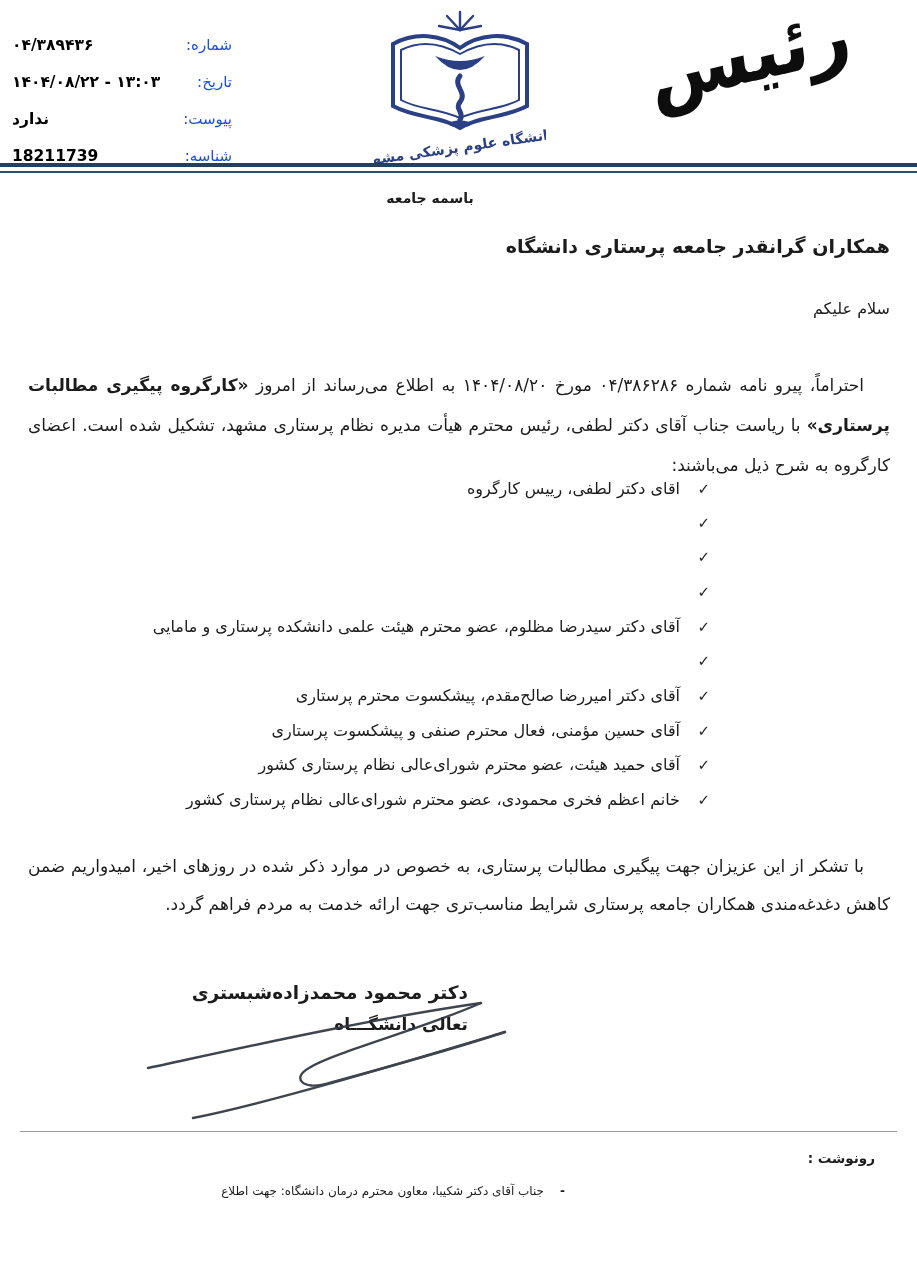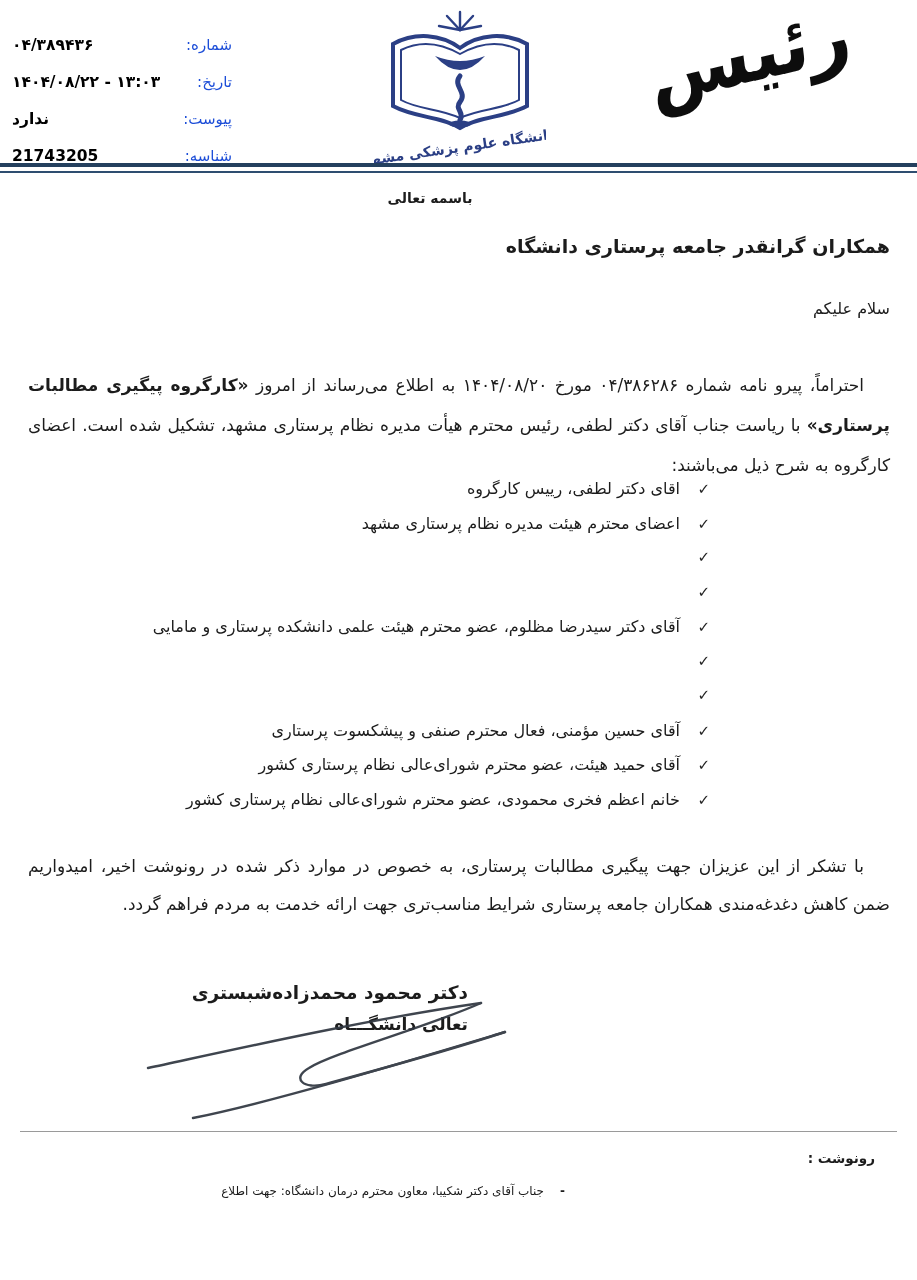--- a/index.html
+++ b/index.html
@@ -62,21 +62,21 @@
     <div class="meta-row">
       <span class="meta-label">تاریخ:</span>
       <span class="meta-value">۱۴۰۴/۰۸/۲۲ - ۱۳:۰۳</span>
     </div>
     <div class="meta-row">
       <span class="meta-label">پیوست:</span>
       <span class="meta-value">ندارد</span>
     </div>
     <div class="meta-row">
       <span class="meta-label">شناسه:</span>
-      <span class="meta-value">21743205</span>
+      <span class="meta-value">18211739</span>
     </div>
   </div>
 
   <div class="logo">
     <svg viewBox="0 0 170 160" width="172" height="160">
       <g stroke="#2b3f85" stroke-width="2.4" stroke-linecap="round">
         <line x1="85" y1="26" x2="85" y2="8"></line>
         <line x1="85" y1="26" x2="72" y2="12"></line>
         <line x1="85" y1="26" x2="98" y2="12"></line>
         <line x1="85" y1="26" x2="64" y2="22"></line>
@@ -89,67 +89,67 @@
       <ellipse cx="85" cy="120" rx="11" ry="3.5" fill="#2b3f85"></ellipse>
       <text x="85" y="148" text-anchor="middle" transform="rotate(-8 85 148)" font-size="14" font-weight="bold" fill="#2b3f85" font-family="DejaVu Sans, sans-serif">دانشگاه علوم پزشکی مشهد</text>
     </svg>
   </div>
 
   <div class="raees">رئیس</div>
 
   <div class="rule-a"></div>
   <div class="rule-b"></div>
 
-  <div class="besmeleh">باسمه تعالی</div>
+  <div class="besmeleh">باسمه جامعه</div>
 
   <div class="addressee">همکاران گرانقدر جامعه پرستاری دانشگاه</div>
   <div class="salutation">سلام علیکم</div>
 
   <p class="p1"><span>احتراماً، پیرو نامه شماره ۰۴/۳۸۶۲۸۶ مورخ ۱۴۰۴/۰۸/۲۰ به اطلاع می‌رساند از امروز </span><b>«کارگروه پیگیری مطالبات پرستاری»</b><span> با ریاست جناب آقای دکتر لطفی، رئیس محترم هیأت مدیره نظام پرستاری مشهد، تشکیل شده است. اعضای کارگروه به شرح ذیل می‌باشند:</span></p>
 
   <div class="member-list">
     <div class="member">
       <span class="check">✓</span>
       <span>اقای دکتر لطفی، رییس کارگروه</span>
     </div>
     <div class="member">
       <span class="check">✓</span>
-      <span>اعضای محترم هیئت مدیره نظام پرستاری مشهد</span>
     </div>
     <div class="member">
       <span class="check">✓</span>
     </div>
     <div class="member">
       <span class="check">✓</span>
     </div>
     <div class="member">
       <span class="check">✓</span>
       <span>آقای دکتر سیدرضا مظلوم، عضو محترم هیئت علمی دانشکده پرستاری و مامایی</span>
     </div>
     <div class="member">
       <span class="check">✓</span>
     </div>
     <div class="member">
       <span class="check">✓</span>
+      <span>آقای دکتر امیررضا صالح‌مقدم، پیشکسوت محترم پرستاری</span>
     </div>
     <div class="member">
       <span class="check">✓</span>
       <span>آقای حسین مؤمنی، فعال محترم صنفی و پیشکسوت پرستاری</span>
     </div>
     <div class="member">
       <span class="check">✓</span>
       <span>آقای حمید هیئت، عضو محترم شورای‌عالی نظام پرستاری کشور</span>
     </div>
     <div class="member">
       <span class="check">✓</span>
       <span>خانم اعظم فخری محمودی، عضو محترم شورای‌عالی نظام پرستاری کشور</span>
     </div>
   </div>
 
-  <p class="p2">با تشکر از این عزیزان جهت پیگیری مطالبات پرستاری، به خصوص در موارد ذکر شده در رونوشت اخیر، امیدواریم ضمن کاهش دغدغه‌مندی همکاران جامعه پرستاری شرایط مناسب‌تری جهت ارائه خدمت به مردم فراهم گردد.</p>
+  <p class="p2">با تشکر از این عزیزان جهت پیگیری مطالبات پرستاری، به خصوص در موارد ذکر شده در روزهای اخیر، امیدواریم ضمن کاهش دغدغه‌مندی همکاران جامعه پرستاری شرایط مناسب‌تری جهت ارائه خدمت به مردم فراهم گردد.</p>
 
   <div class="sig">
     <div class="sig-name">دکتر محمود محمدزاده‌شبستری</div>
     <div class="sig-title">تعالی دانشگـــاه</div>
   </div>
   <svg class="sig-scribble" viewBox="0 0 395 140">
     <g fill="none" stroke="#2f3640" stroke-width="2.4" stroke-linecap="round" opacity="0.92">
       <path d="M 15,80 C 90,64 230,32 348,15"></path>
       <path d="M 60,130 C 140,114 272,74 372,44"></path>
       <path d="M 348,15 C 292,40 202,64 176,80 C 158,90 170,102 193,96 C 232,85 305,66 372,44"></path>

